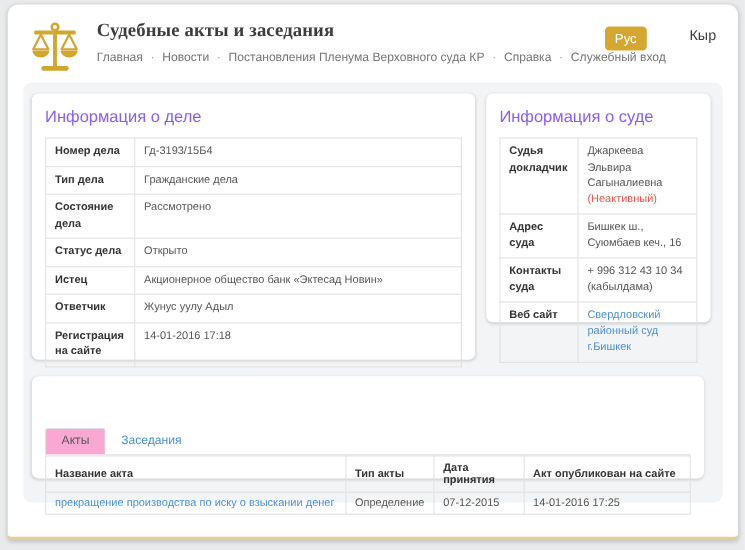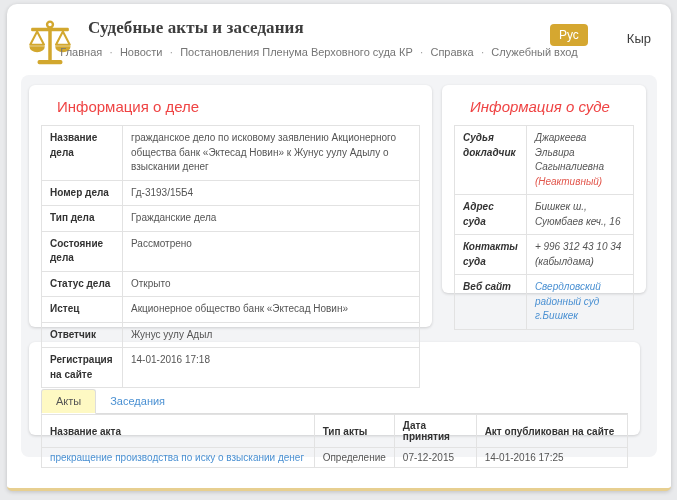--- a/index.html
+++ b/index.html
@@ -17,56 +17,56 @@
     border-radius:10px 10px 5px 5px;
     border-bottom:3px solid #e7cf90;
     box-shadow:0 1px 4px rgba(0,0,0,.18);
     box-sizing:border-box;
   }
   
   header{display:flex;align-items:flex-start;padding:13px 20px 8px 20px;}
   .logo{width:46px;height:49px;flex:none;margin-top:1px;}
   .head-text{margin-left:15px;flex:1;min-width:0;}
   h1{margin:1px 0 0;font-size:17px;font-weight:bold;color:#3d3d3d;letter-spacing:.1px;font-family:Liberation Serif, serif;}
-  nav{margin-top:8px;font-size:11px;color:#757575;display:flex;gap:7px;align-items:center;white-space:nowrap;justify-content:center;}
+  nav{margin-top:8px;font-size:11px;color:#757575;display:flex;gap:7px;align-items:center;white-space:nowrap;}
   nav a{color:#757575;text-decoration:none;cursor:pointer;}
   .dot{color:#a0a0a0;}
-  .lang{display:flex;align-items:flex-end;gap:10px;margin-top:7px;flex:none;}
+  .lang{display:flex;align-items:flex-start;gap:10px;margin-top:7px;flex:none;}
   .lang-rus{background:#d5a730;color:#fff;font-size:12px;padding:4px 9px;border-radius:4px;cursor:pointer;}
   .lang-kyr{color:#3d3d3d;font-size:13px;text-decoration:none;cursor:pointer;padding-left:29px;}
   
   .panel{
     margin:0 14px;background:#f3f4f6;border-radius:8px;
     padding:10px 8px;box-sizing:border-box;height:382px;
   }
   .cards-row{display:flex;gap:10px;align-items:flex-start;}
   .card{
     background:#fff;border-radius:6px;
     box-shadow:0 1px 3px rgba(0,0,0,.16);
     padding:10px 12px;box-sizing:border-box;
   }
-  .card h2{margin:3px 16px 10px;font-size:15px;font-weight:500;color:#ef4444;}
+  .card h2{margin:3px 0 10px;font-size:15px;font-weight:500;color:#8b5cf6;}
   .card-case{width:403px;height:242px;}
-  .card-court{width:204px;height:208px;font-style:italic;}
+  .card-court{width:204px;height:208px;}
   
   table.info{width:100%;border-collapse:collapse;font-size:10px;color:#555;line-height:1.45;}
   table.info th,table.info td{
     border:1px solid #e2e2e2;padding:5px 8px;text-align:left;vertical-align:top;
   }
   table.info th{font-weight:bold;color:#333;}
   .card-case th{width:64px;}
   .card-court th{width:54px;}
   .red{color:#e2574d;}
   a.blue{color:#4a90d2;text-decoration:none;cursor:pointer;}
   
   .card-acts{margin-top:15px;height:93px;width:611px;padding:9px 12px;}
   .tabs{display:flex;border-bottom:1px solid #ddd;align-items:flex-end;}
   .tab{font-size:11px;padding:5px 14px 6px;cursor:pointer;}
   .tab.active{
-    background:#fef9c3;border:1px solid #ddd;border-bottom:1px solid #fff;
+    background:#f9a8d4;border:1px solid #ddd;border-bottom:1px solid #fff;
     border-radius:3px 3px 0 0;margin-bottom:-1px;color:#555;
   }
   .tab.inactive{color:#4a90d2;margin-top:39px;}
   table.acts{width:100%;border-collapse:collapse;font-size:10px;color:#555;}
   table.acts th,table.acts td{border:1px solid #e2e2e2;padding:4px 8px;text-align:left;vertical-align:middle;}
   table.acts th{font-weight:bold;color:#333;padding-top:5px;padding-bottom:5px;}
   .col-name{width:47%;} .col-type{width:13%;} .col-date{width:14%;} .col-pub{width:26%;}
 </style>
 </head>
 <body>
@@ -106,24 +106,20 @@
     </div>
   </header>
 
   <div class="panel">
     <div class="cards-row">
 
       <section class="card card-case">
         <h2>Информация о деле</h2>
         <table class="info">
           <tbody>
-              <tr>
-            <th>Название дела</th>
-            <td>гражданское дело по исковому заявлению Акционерного общества банк «Эктесад Новин» к Жунус уулу Адылу о взыскании денег</td>
-          </tr>
           <tr>
             <th>Номер дела</th>
             <td>Гд-3193/15Б4</td>
           </tr>
           <tr>
             <th>Тип дела</th>
             <td>Гражданские дела</td>
           </tr>
           <tr>
             <th>Состояние дела</th>

